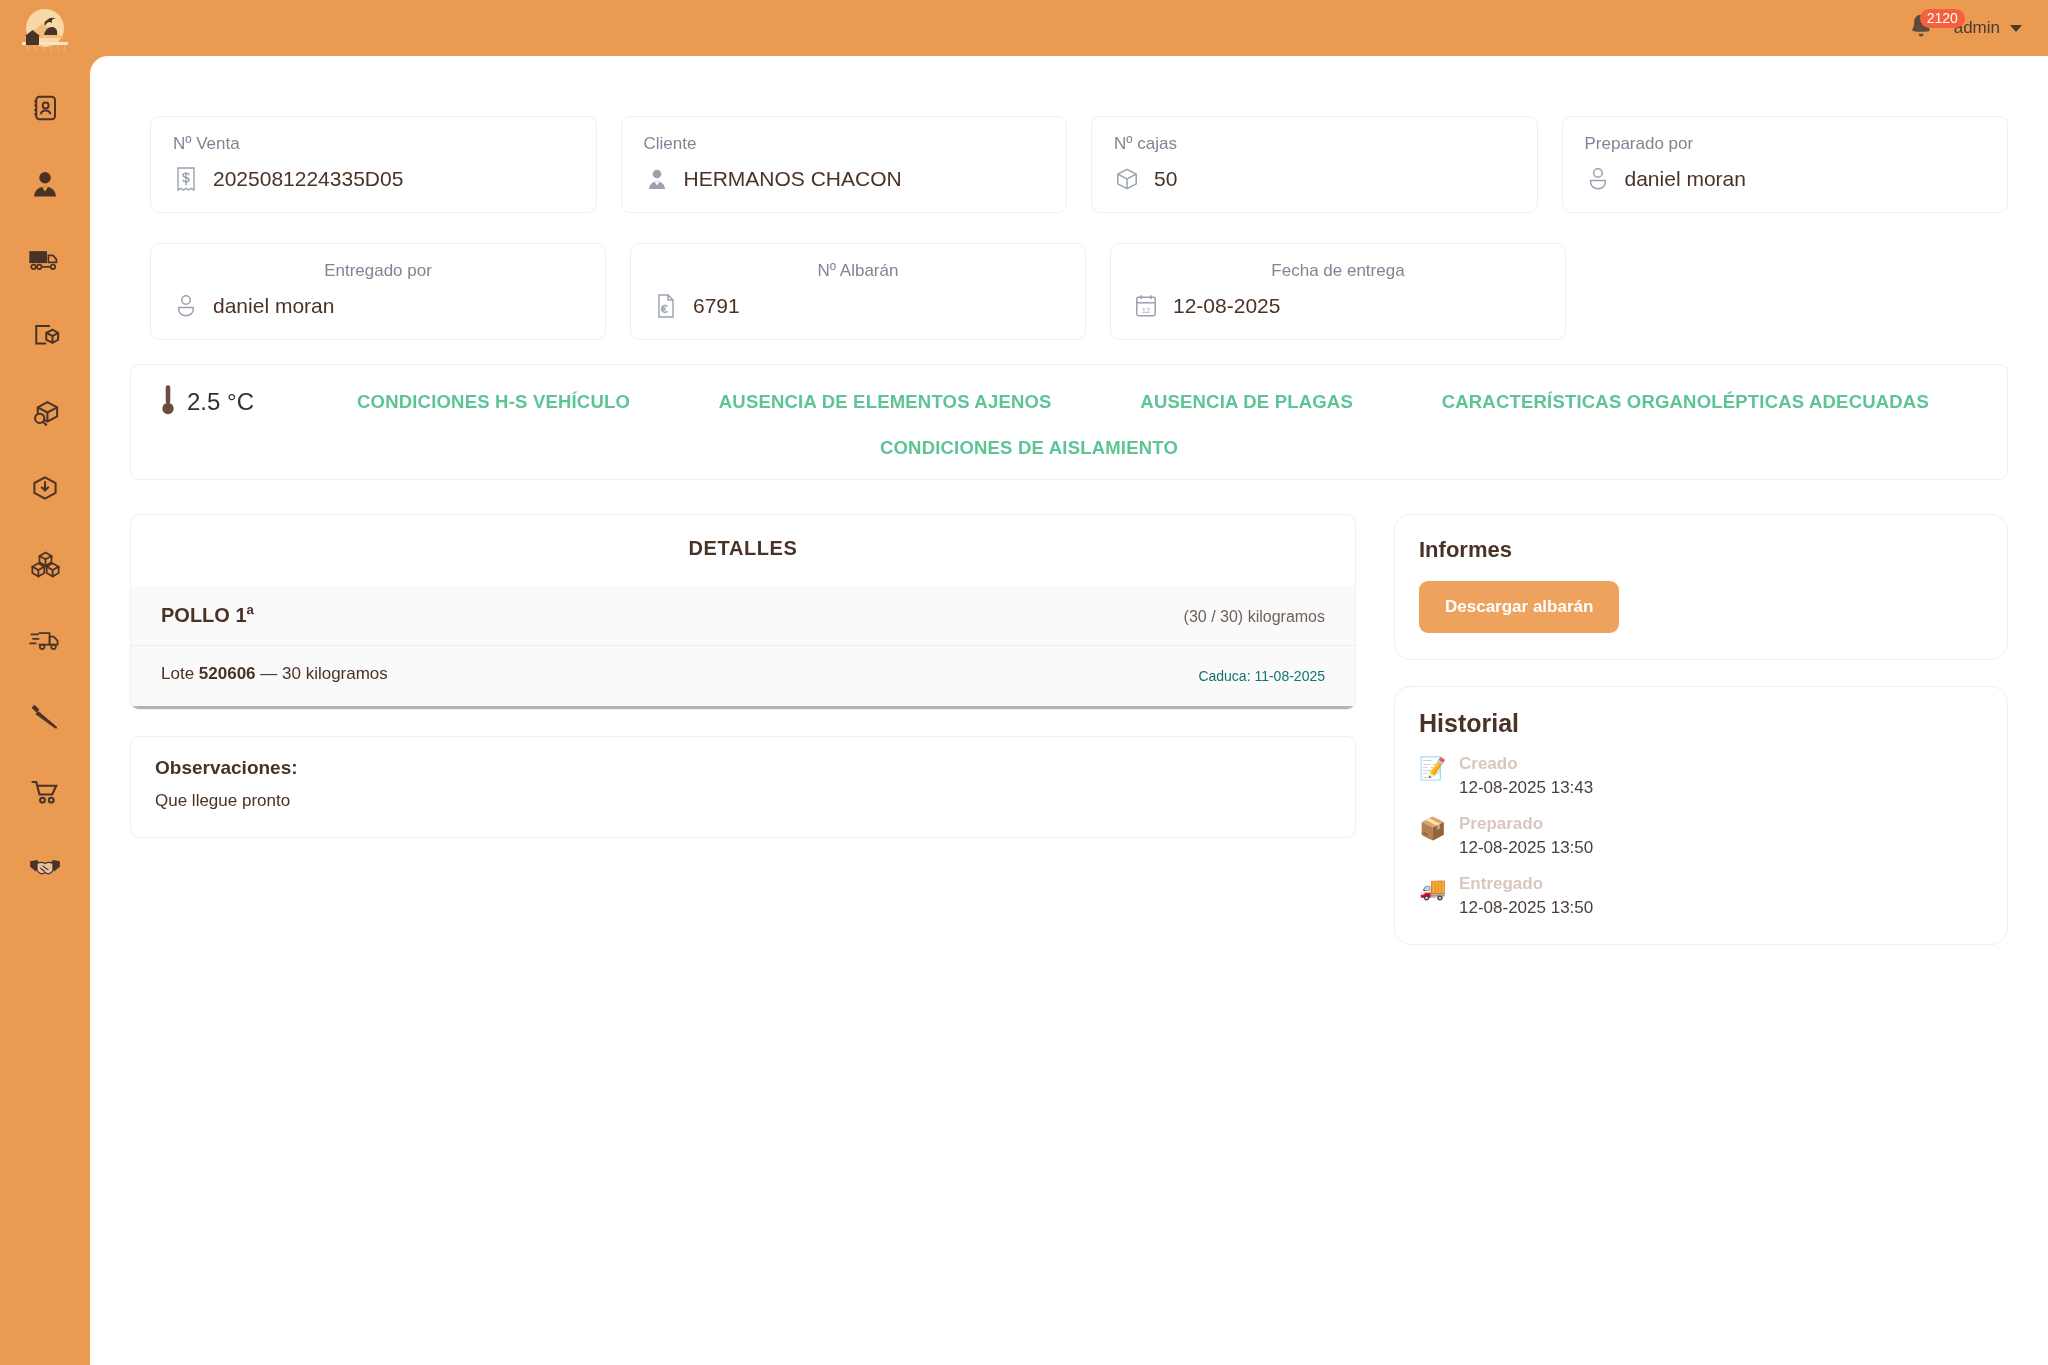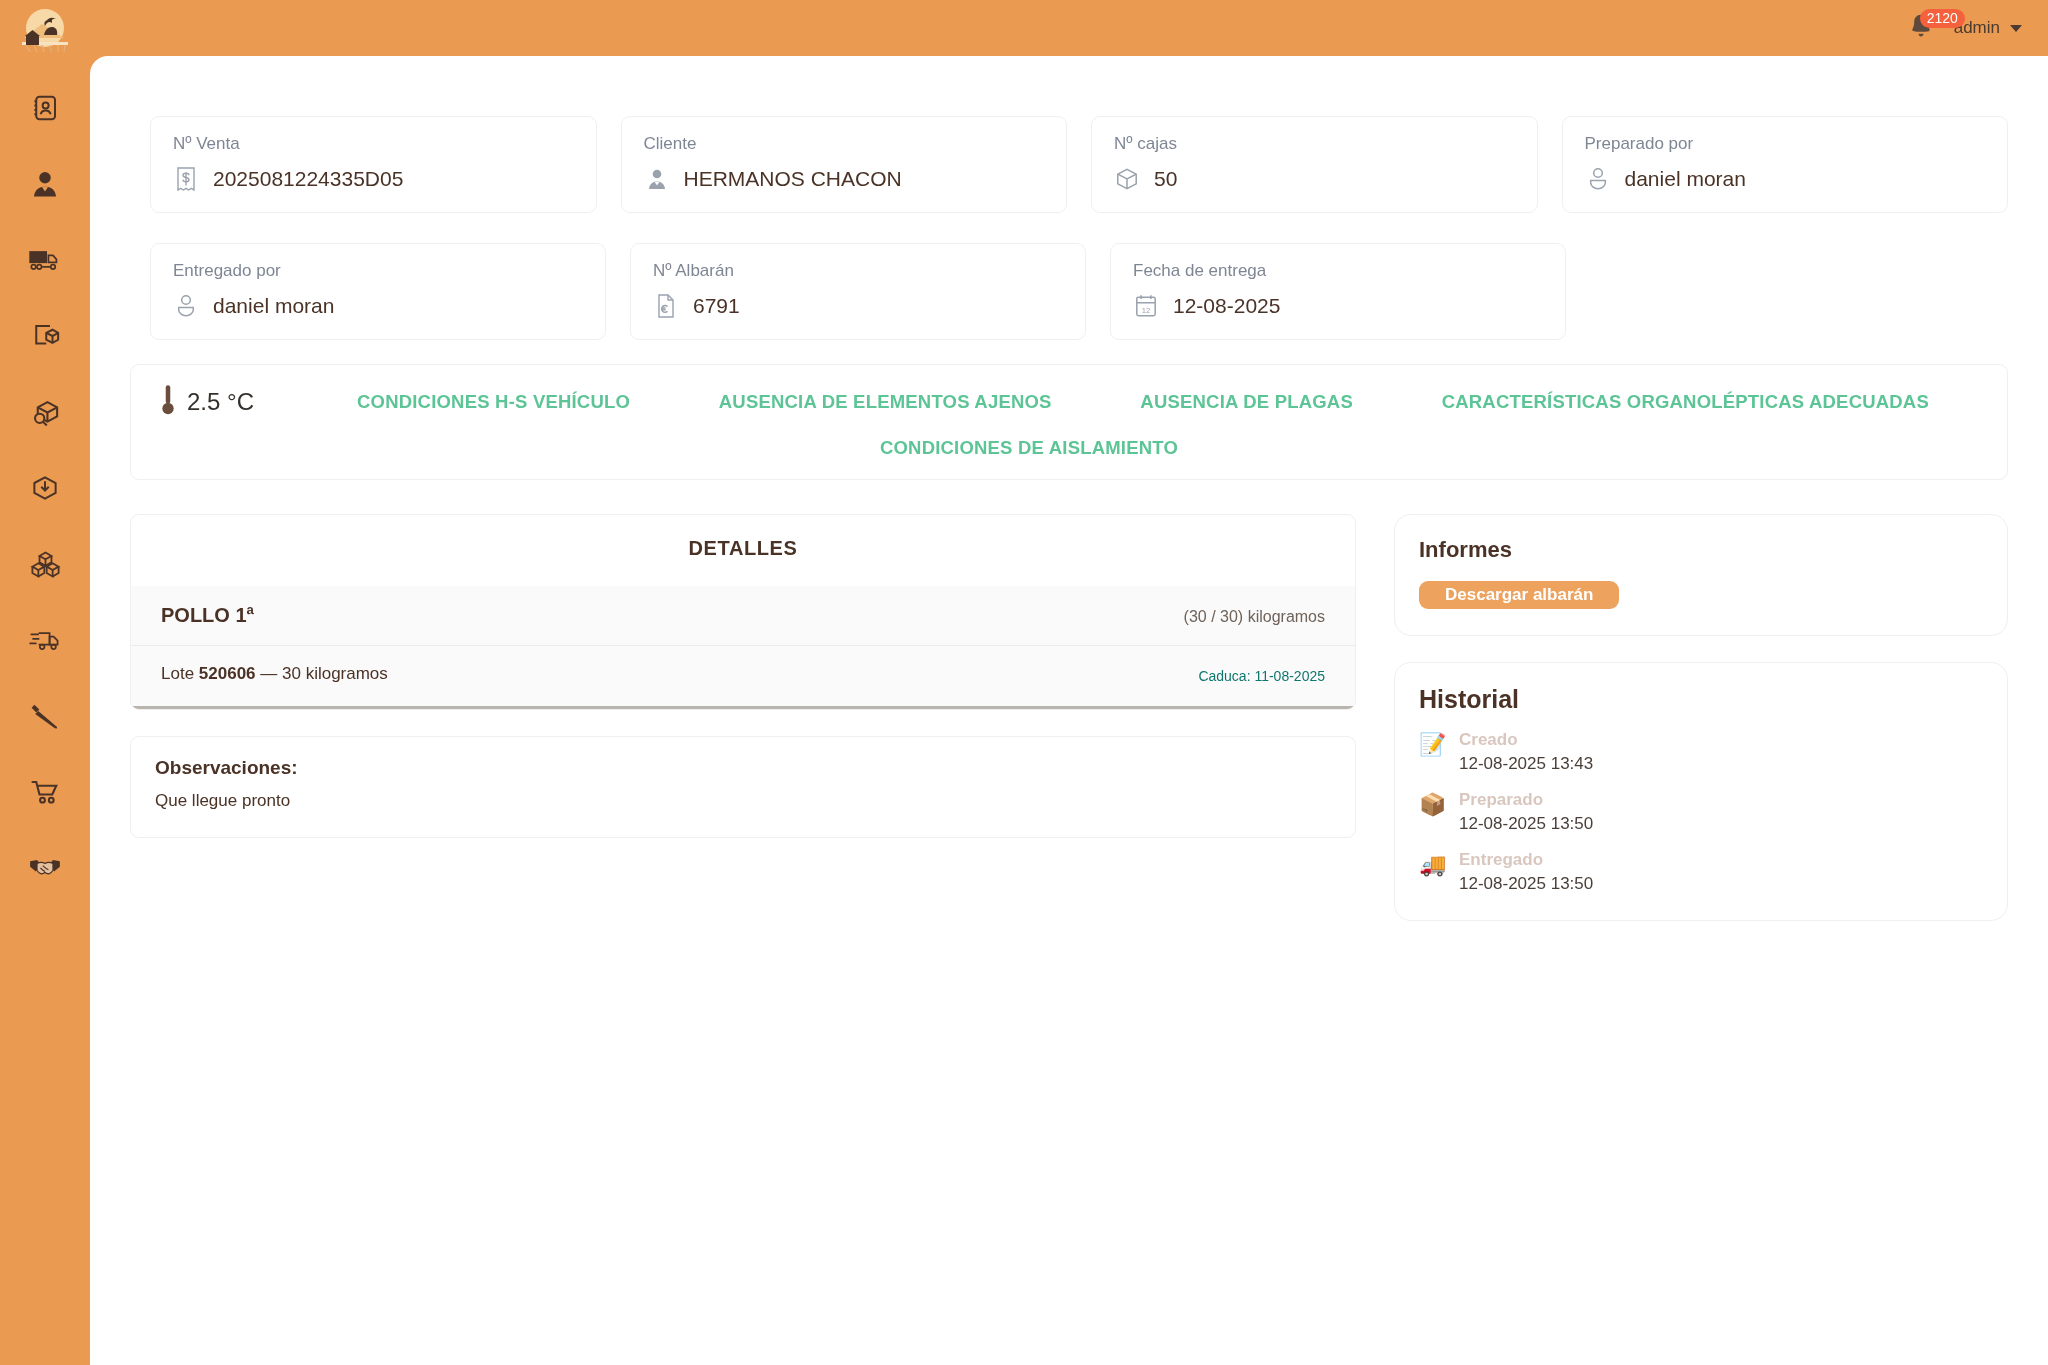--- a/index.html
+++ b/index.html
@@ -71,21 +71,21 @@
   .info-card {
     flex: 1 1 0;
     border: 1px solid #edeff2; border-radius: 9px;
     padding: 17px 22px 20px 22px;
     background: #fff;
   }
   .info-label { font-size: 17px; color: #7e8694; margin-bottom: 12px; }
   .info-value-row { display: flex; align-items: center; gap: 14px; }
   .info-value { font-size: 21px; color: #4a3326; }
   .info-icon { width: 26px; height: 26px; flex: none; display: flex; align-items: center; justify-content: center; }
-  .cards-row.second .info-card { flex: 0 0 456px; }
+  .cards-row.second .info-card { flex: 0 0 456px; text-align: center; }
   .cards-row.second .spacer { flex: 0 0 456px; visibility: hidden; }
 
   
   .cond-card {
     margin-top: 24px;
     border: 1px solid #edeff2; border-radius: 9px;
     padding: 18px 26px 20px 26px;
   }
   .cond-row1 { display: flex; align-items: center; }
   .temp-block { display: flex; align-items: center; gap: 8px; width: 200px; flex: none; }
@@ -131,21 +131,21 @@
   .obs-text { font-size: 17px; color: #4a3326; }
 
   .side-card { border: 1px solid #edeff2; border-radius: 17px; padding: 22px 24px 26px 24px; background: #fff; }
   .side-card + .side-card { margin-top: 26px; }
   .side-title { font-size: 22px; font-weight: 700; color: #4a3326; }
   .dl-btn {
     display: inline-block; margin-top: 18px;
     background: #eda35e; color: #fff;
     font-size: 17px; font-weight: 700;
     border: none; border-radius: 9px;
-    padding: 4px 26px; cursor: pointer;
+    padding: 16px 26px; cursor: pointer;
     font-family: "Liberation Sans", sans-serif;
   }
   .hist-title { font-size: 25px; font-weight: 700; color: #4a3326; margin-bottom: 10px; }
   .hist-item { display: flex; gap: 14px; align-items: flex-start; margin-top: 16px; }
   .hist-emoji { font-size: 22px; line-height: 1; width: 26px; flex: none; text-align: center; padding-top: 4px; }
   .hist-label { font-size: 17px; font-weight: 700; color: #d9c7bf; }
   .hist-time { font-size: 17px; color: #4a3f38; margin-top: 4px; }
 </style>
 </head>
 <body>

